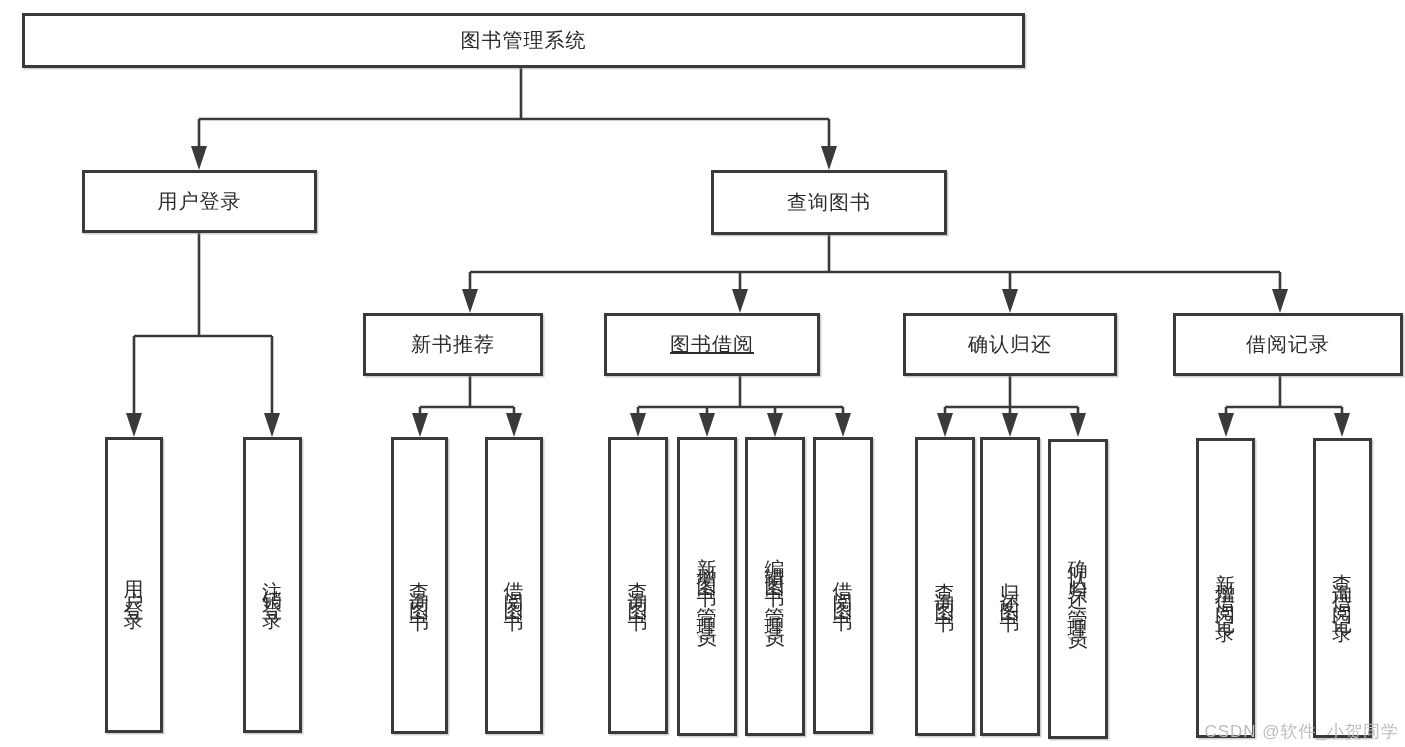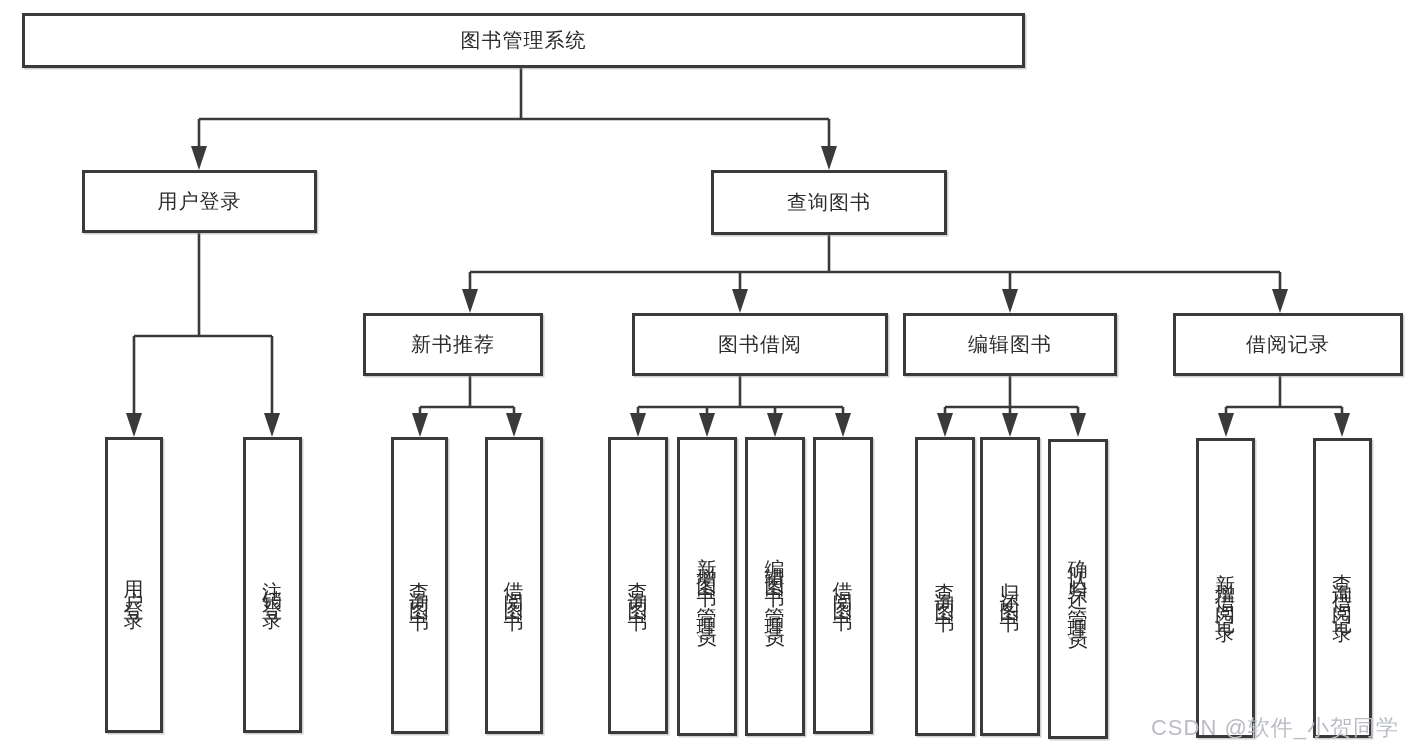--- a/index.html
+++ b/index.html
@@ -51,21 +51,21 @@
     text-orientation: upright;
     font-size: 20px;
     letter-spacing: 10px;
     line-height: 1;
     white-space: nowrap;
   }
   .watermark {
     position: absolute;
     right: 6px;
     bottom: 4px;
-    font-size: 22px;
+    font-size: 17px;
     letter-spacing: 1px;
     color: var(--watermark, #b9bdc3);
     white-space: nowrap;
   }
 </style>
 </head>
 <body>
 
 <div id="canvas">
 
@@ -126,25 +126,25 @@
   <div class="node" style="left:82px; top:170px; width:235px; height:63px;">
     <span class="hlabel">用户登录</span>
   </div>
   <div class="node" style="left:711px; top:170px; width:236px; height:65px;">
     <span class="hlabel">查询图书</span>
   </div>
 
   <div class="node" style="left:363px; top:313px; width:180px; height:63px;">
     <span class="hlabel">新书推荐</span>
   </div>
-  <div class="node" style="left:632px; top:313px; width:256px; height:63px;">
+  <div class="node" style="left:604px; top:313px; width:216px; height:63px;text-decoration:underline;">
     <span class="hlabel">图书借阅</span>
   </div>
   <div class="node" style="left:903px; top:313px; width:214px; height:63px;">
-    <span class="hlabel">编辑图书</span>
+    <span class="hlabel">确认归还</span>
   </div>
   <div class="node" style="left:1173px; top:313px; width:230px; height:63px;">
     <span class="hlabel">借阅记录</span>
   </div>
 
   <div class="node" style="left:105px; top:437px; width:58px; height:296px;">
     <span class="vlabel">用户登录</span>
   </div>
   <div class="node" style="left:243px; top:437px; width:59px; height:296px;">
     <span class="vlabel">注销登录</span>

